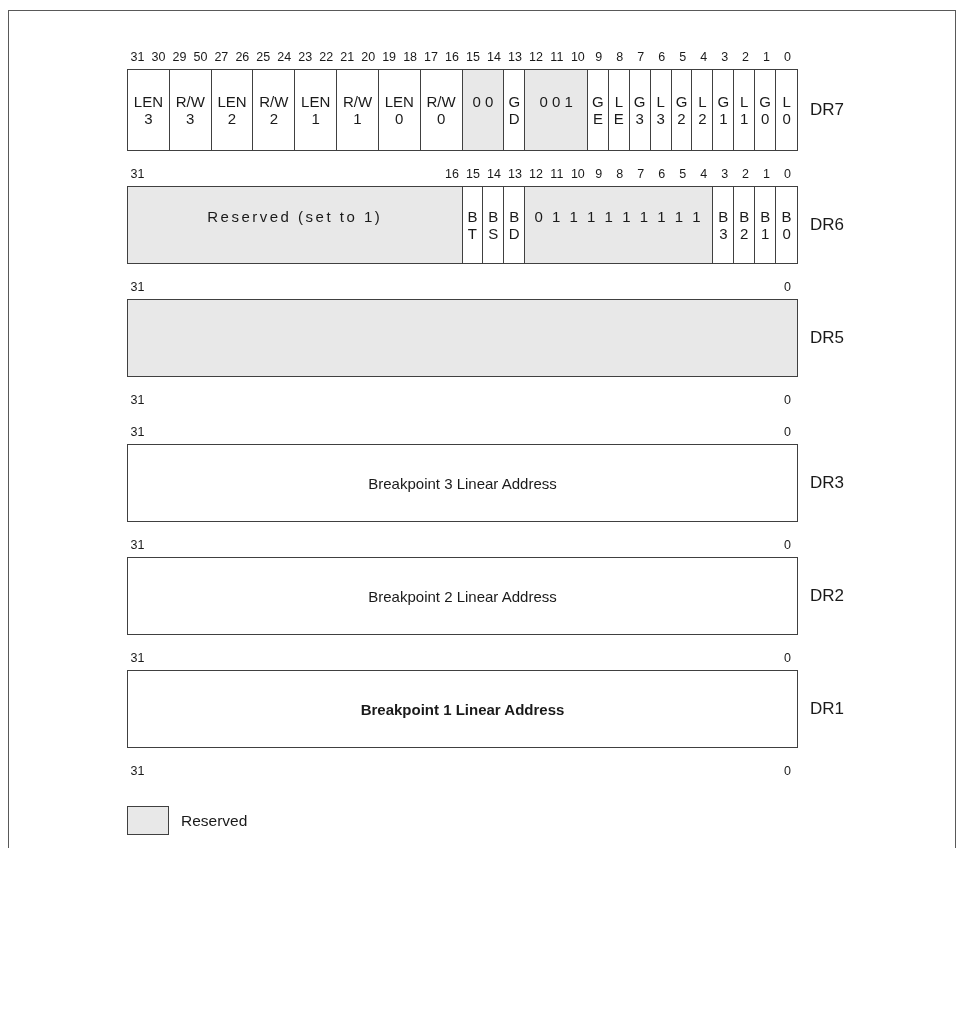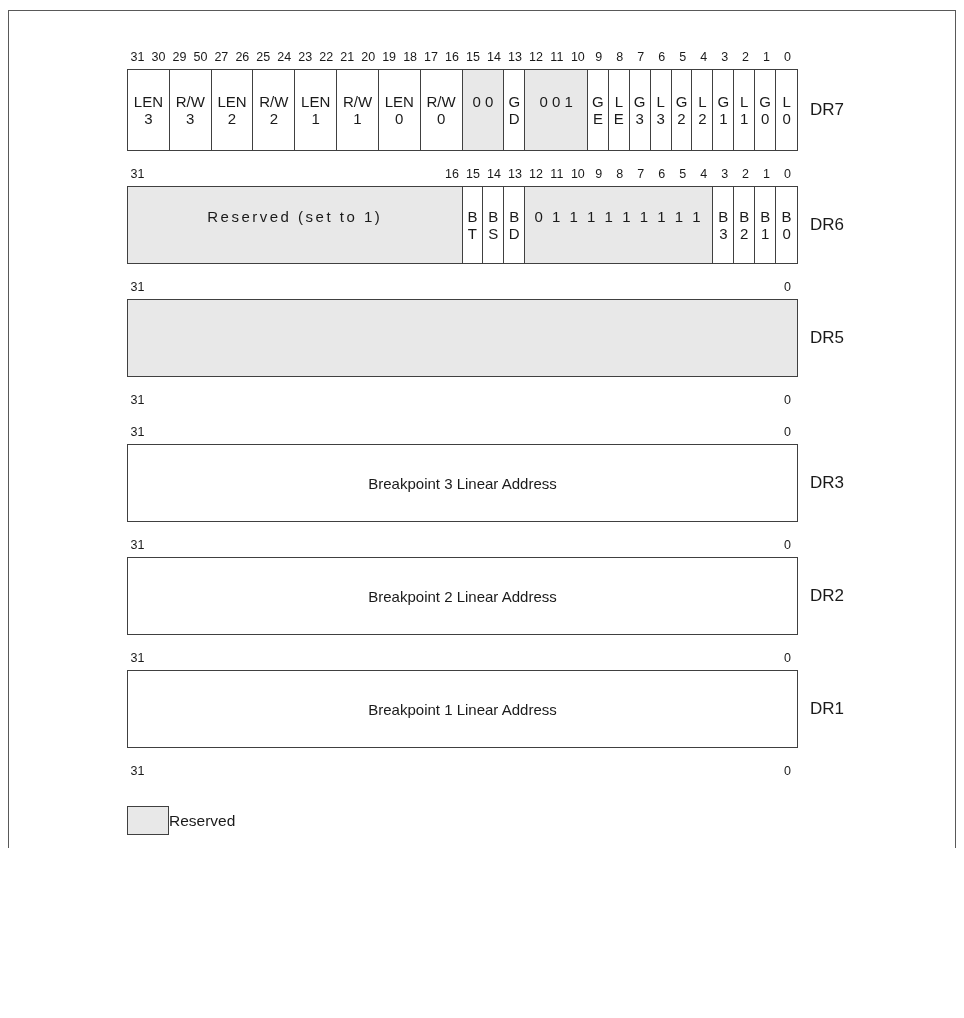--- a/index.html
+++ b/index.html
@@ -82,21 +82,21 @@
     display: flex;
     align-items: center;
     margin-top: 26px;
   }
   .legend-swatch {
     width: 42px; height: 29px;
     box-sizing: border-box;
     background: var(--reserved-fill);
     border: 1px solid var(--cell-border);
   }
-  .legend-label { font-size: 15.5px; }
+  .legend-label { margin-left: 12px; font-size: 15.5px; }
 </style>
 </head>
 <body>
 
 <div class="page">
   <div class="frame"></div>
   <div class="registers-area">
 
   <div class="reg-block tall">
         <div class="bit-labels">
@@ -496,21 +496,21 @@
           <div class="bit-label"></div>
           <div class="bit-label"></div>
           <div class="bit-label"></div>
           <div class="bit-label"></div>
           <div class="bit-label"></div>
           <div class="bit-label"></div>
           <div class="bit-label">0</div>
         </div>
         <div class="box-wrap">
           <div class="cells">
-            <div class="cell" style="width: 100%; flex: 0 0 auto;">
+            <div class="cell" style="width: 100%; flex: 0 0 auto; font-weight: bold;">
               <div class="line">Breakpoint 1 Linear Address</div>
             </div>
           </div>
           <div class="reg-name">DR1</div>
         </div>
       </div>
       <div class="reg-block">
         <div class="bit-labels">
           <div class="bit-label">31</div>
           <div class="bit-label"></div>

